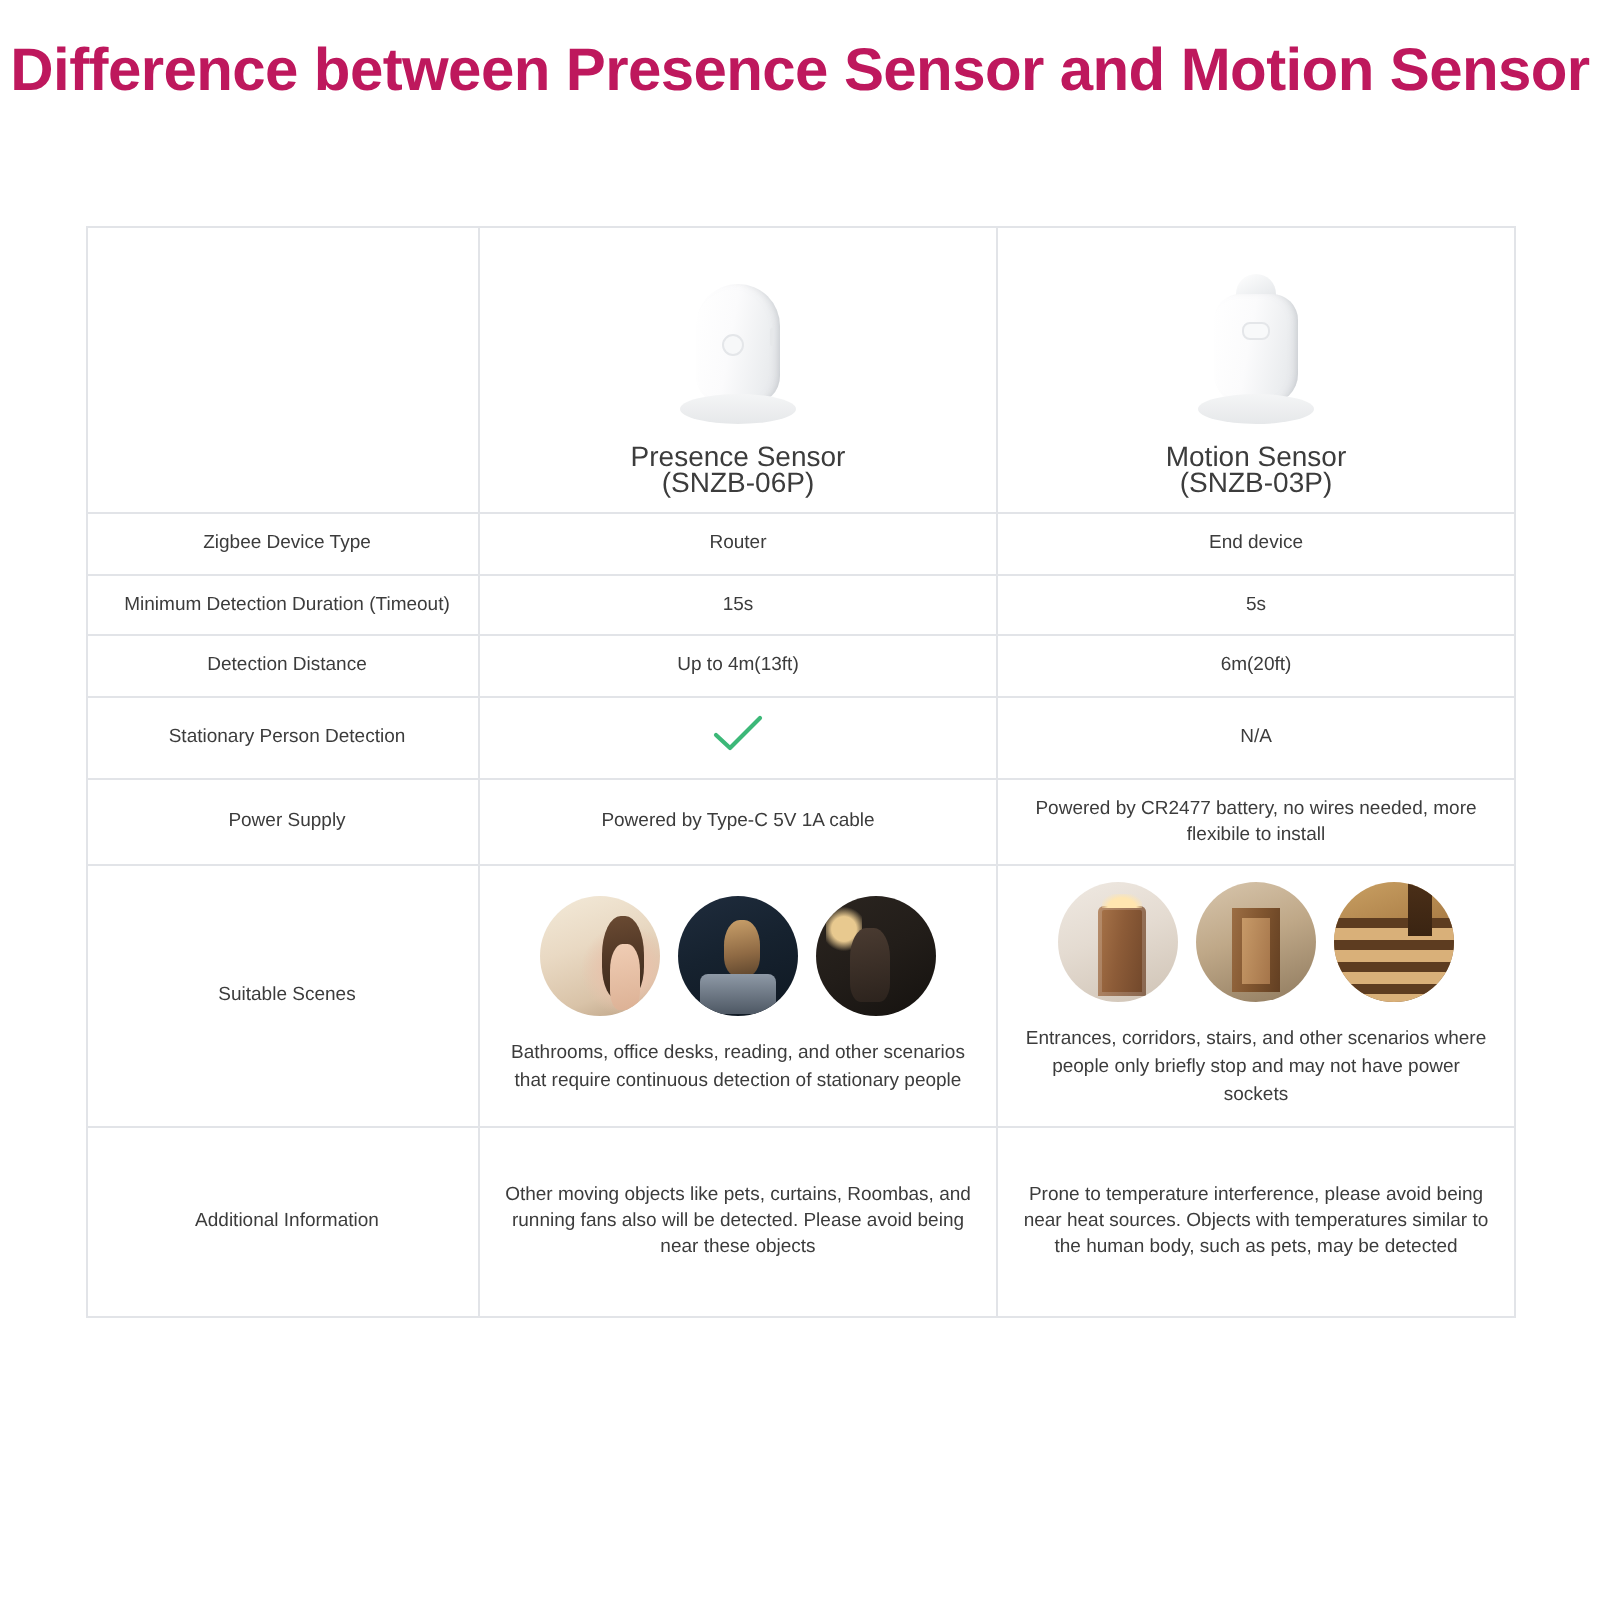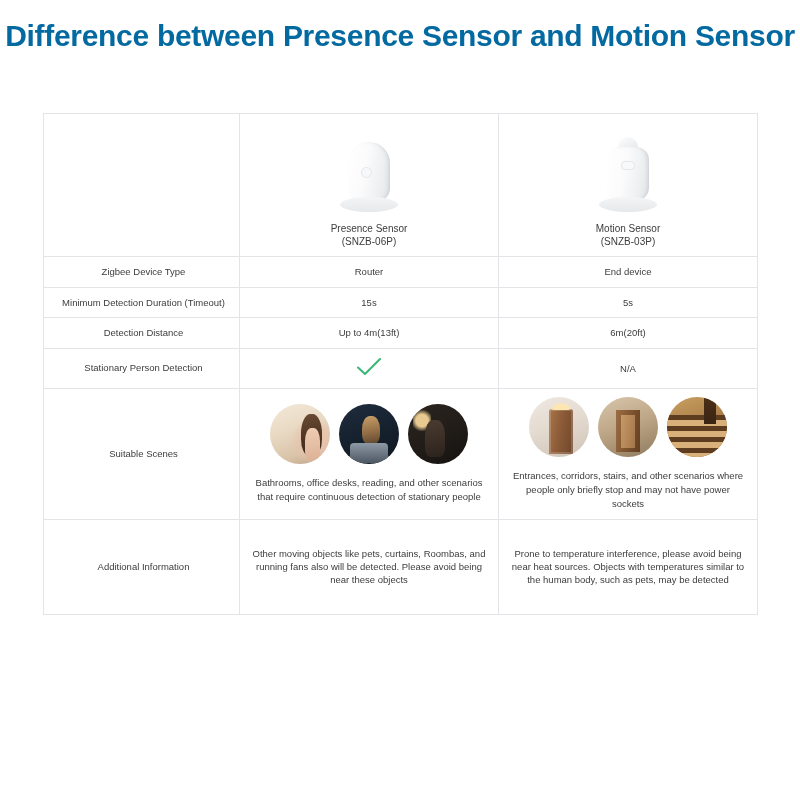--- a/index.html
+++ b/index.html
@@ -25,21 +25,21 @@
   
   .title {
     position: absolute;
     left: 0;
     top: 18px;
     width: 800px;
     text-align: center;
     font-size: 30px;
     line-height: 36px;
     font-weight: bold;
-    color: #0369a1;
+    color: #be185d;
     letter-spacing: -0.3px;
   }
 
   
   .cmp-table {
     position: absolute;
     left: 43px;
     top: 113px;
     width: 714px;
     border-collapse: collapse;
@@ -80,21 +80,21 @@
     height: 100%;
   }
   .dev-art {
     position: relative;
     width: 96px;
     height: 86px;
     margin-bottom: 2px;
   }
   .dev-caption {
     text-align: center;
-    font-size: 10px;
+    font-size: 14px;
     line-height: 13px;
     color: #3c3c3c;
   }
 
   
   .ps-body {
     position: absolute;
     left: 27px;
     top: 8px;
     width: 42px;
@@ -359,20 +359,25 @@
         <td class="val">
           <span class="check">
             <svg width="26" height="20" viewBox="0 0 26 20" aria-hidden="true">
               <path d="M2 10.5 L9 17 L24 2" fill="none" stroke="#3cb878" stroke-width="2.1" stroke-linecap="round" stroke-linejoin="round"></path>
             </svg>
           </span>
         </td>
         <td class="val">N/A</td>
       </tr>
 
+      <tr>
+        <td class="label">Power Supply</td>
+        <td class="val">Powered by Type-C 5V 1A cable</td>
+        <td class="val">Powered by CR2477 battery, no wires needed, more flexibile to install</td>
+      </tr>
 
       <tr>
         <td class="label">Suitable Scenes</td>
 
         <td class="val scenes-cell">
           <div class="scene-row">
             <div class="scene-circle sc-bath"></div>
             <div class="scene-circle sc-office"></div>
             <div class="scene-circle sc-read"></div>
           </div>

